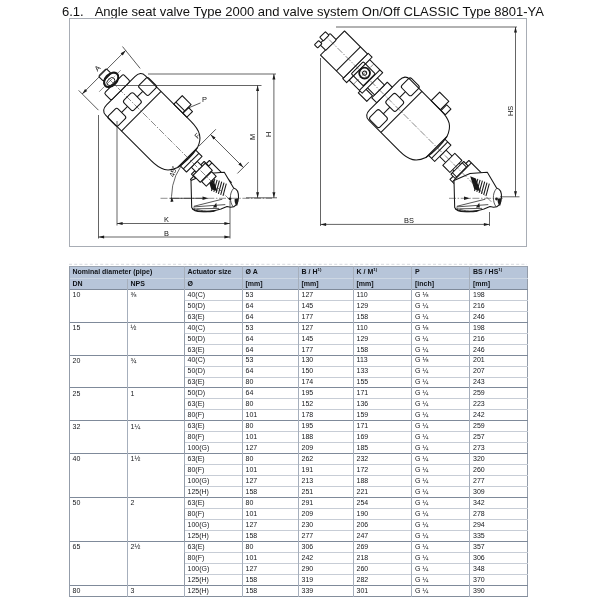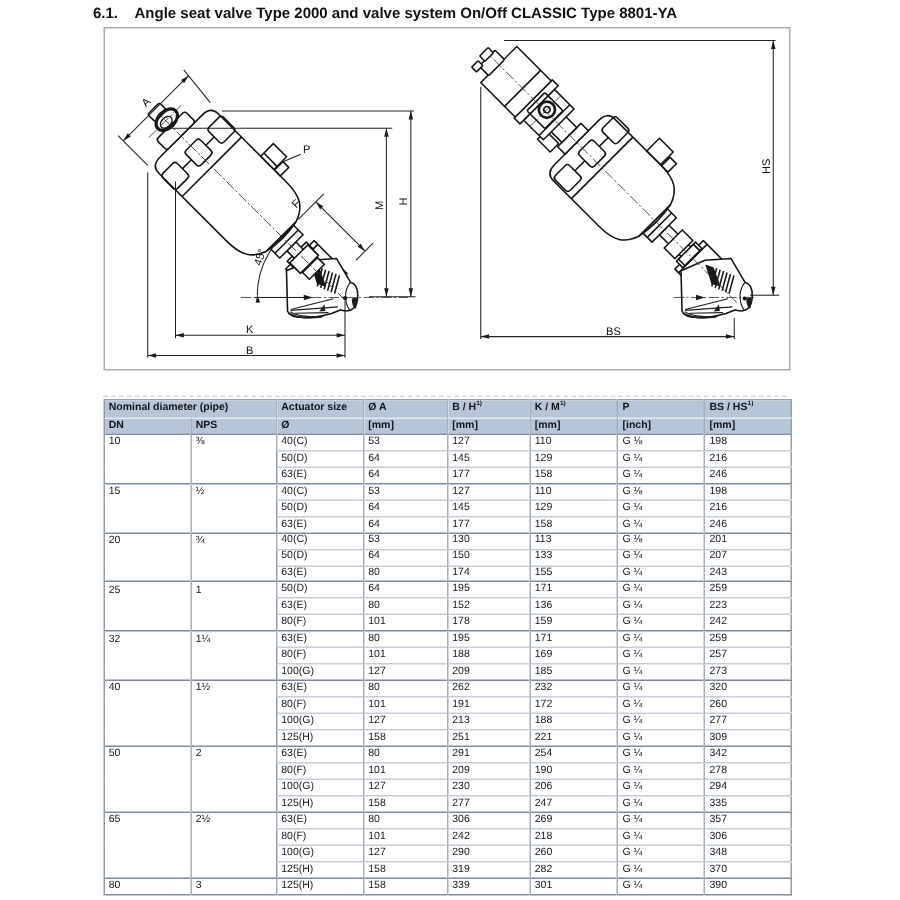--- a/index.html
+++ b/index.html
@@ -1,15 +1,15 @@
 <!DOCTYPE html>
 <html><head><meta charset="utf-8"><style>
 html,body{margin:0;padding:0;}
 body{width:600px;height:600px;position:relative;background:#fff;font-family:"Liberation Sans",sans-serif;overflow:hidden;}
-#title{position:absolute;left:62px;top:4px;font-size:10px;font-weight:bold;color:#111;white-space:pre;}
+#title{position:absolute;left:62px;top:4px;font-size:13px;font-weight:normal;color:#111;white-space:pre;}
 #frame{position:absolute;left:69px;top:17.5px;width:456px;height:227.5px;border:1px solid #a8adb5;}
 #dwg{position:absolute;left:0;top:0;}
 table{border-collapse:collapse;table-layout:fixed;position:absolute;left:68.5px;top:265.8px;width:458.5px;font-size:7px;color:#16181c;}
 td,th{padding:0 0 0 3px;line-height:8.2px;text-align:left;font-weight:normal;overflow:hidden;white-space:nowrap;vertical-align:middle;border-left:1px solid #a6afbc;}
 td:first-child,th:first-child{border-left:1px solid #939ca9;}
 tr{height:10.96px;}
 thead tr.h1{height:12.1px;}thead tr.h2{height:11px;}
 thead th{background:#b7c5d9;font-weight:bold;color:#101318;}
 thead tr.h2 th{border-top:1px solid #cdd7e3;}
 table{border-right:1px solid #939ca9;border-bottom:1px solid #848e9c;border-top:1px solid #9aa3b0;}

